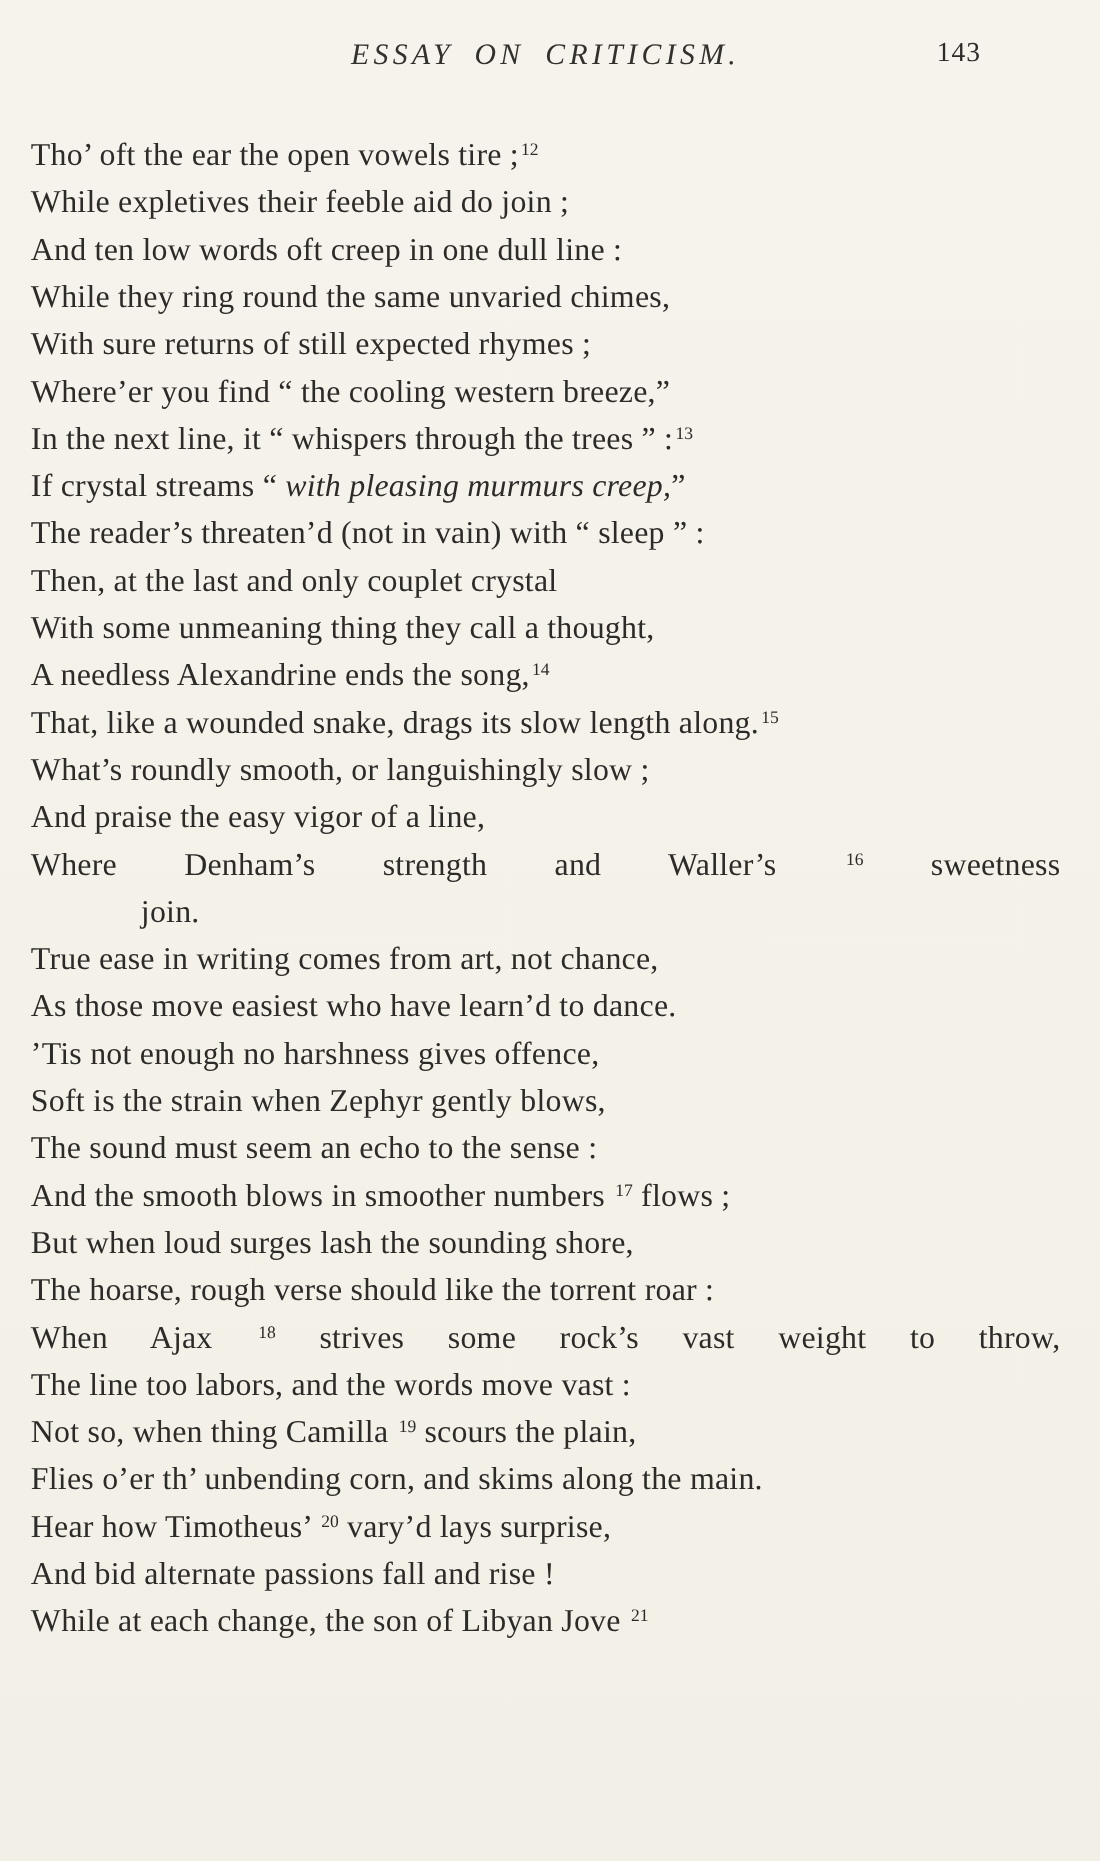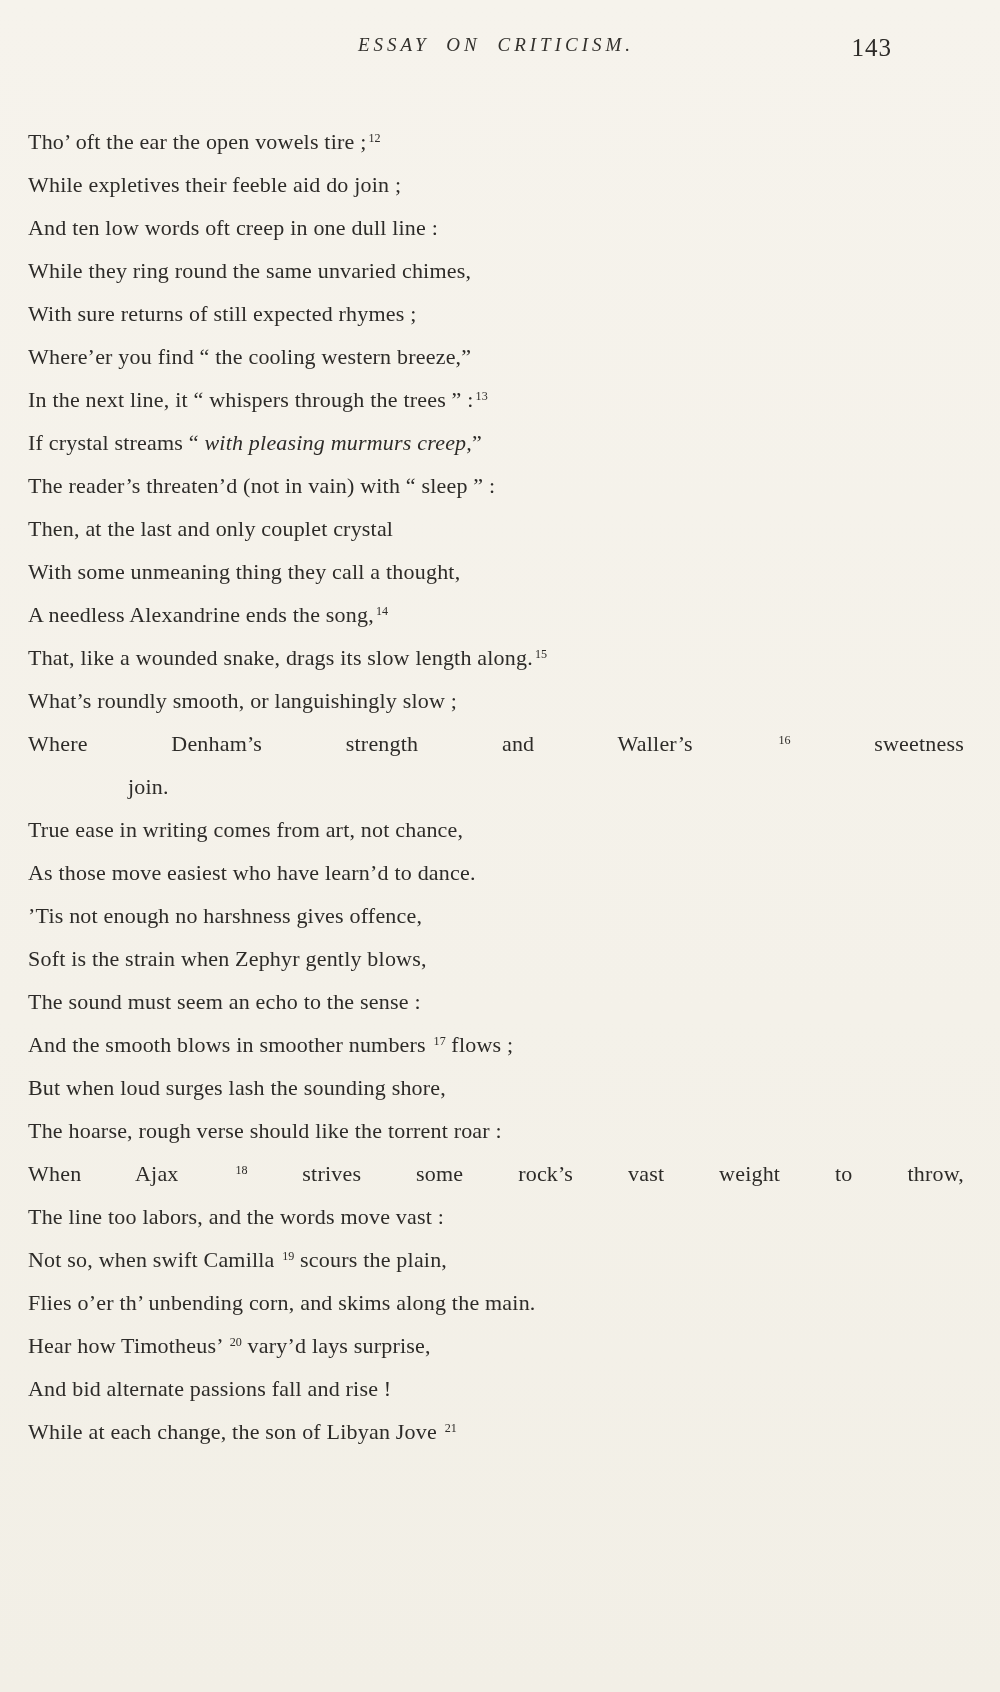--- a/index.html
+++ b/index.html
@@ -21,36 +21,36 @@
     overflow: hidden;
   }
   .page-header {
     position: relative;
     height: 40px;
   }
   .running-title {
     display: block;
     text-align: center;
     font-style: italic;
-    font-size: 19px;
+    font-size: 27px;
     letter-spacing: 4px;
     word-spacing: 8px;
     color: #33312d;
   }
   .page-number {
     position: absolute;
     top: 0;
     right: 72px;
     font-size: 25px;
     letter-spacing: 1px;
     color: #2d2b28;
   }
   .poem {
     margin-top: 46px;
-    font-size: 22px;
+    font-size: 29px;
     line-height: 43px;
     letter-spacing: 0.2px;
   }
   .line {
     white-space: nowrap;
   }
   .line.justify {
     white-space: normal;
     text-align: justify;
     text-align-last: justify;
@@ -87,31 +87,32 @@
       <div class="line"><span>With sure returns of still expected rhymes ;</span></div>
       <div class="line"><span>Where’er you find “ the cooling western breeze,”</span></div>
       <div class="line"><span>In the next line, it “ whispers through the trees ” :</span><sup>13</sup></div>
       <div class="line"><span>If crystal streams “ </span><span class="italic">with pleasing murmurs creep,</span><span>”</span></div>
       <div class="line"><span>The reader’s threaten’d (not in vain) with “ sleep ” :</span></div>
       <div class="line"><span>Then, at the last and only couplet crystal</span></div>
       <div class="line"><span>With some unmeaning thing they call a thought,</span></div>
       <div class="line"><span>A needless Alexandrine ends the song,</span><sup>14</sup></div>
       <div class="line"><span>That, like a wounded snake, drags its slow length along.</span><sup>15</sup></div>
       <div class="line"><span>What’s roundly smooth, or languishingly slow ;</span></div>
+      <div class="line"><span>And praise the easy vigor of a line,</span></div>
       <div class="line justify"><span>Where Denham’s strength and Waller’s </span><sup>16</sup><span> sweetness</span></div>
       <div class="line indent"><span>join.</span></div>
       <div class="line"><span>True ease in writing comes from art, not chance,</span></div>
       <div class="line"><span>As those move easiest who have learn’d to dance.</span></div>
       <div class="line"><span>’Tis not enough no harshness gives offence,</span></div>
       <div class="line"><span>Soft is the strain when Zephyr gently blows,</span></div>
       <div class="line"><span>The sound must seem an echo to the sense :</span></div>
       <div class="line"><span>And the smooth blows in smoother numbers </span><sup>17</sup><span> flows ;</span></div>
       <div class="line"><span>But when loud surges lash the sounding shore,</span></div>
       <div class="line"><span>The hoarse, rough verse should like the torrent roar :</span></div>
       <div class="line justify"><span>When Ajax </span><sup>18</sup><span> strives some rock’s vast weight to throw,</span></div>
       <div class="line"><span>The line too labors, and the words move vast :</span></div>
-      <div class="line"><span>Not so, when swift Camilla </span><sup>19</sup><span> scours the plain,</span></div>
+      <div class="line"><span>Not so, when thing Camilla </span><sup>19</sup><span> scours the plain,</span></div>
       <div class="line"><span>Flies o’er th’ unbending corn, and skims along the main.</span></div>
       <div class="line"><span>Hear how Timotheus’ </span><sup>20</sup><span> vary’d lays surprise,</span></div>
       <div class="line"><span>And bid alternate passions fall and rise !</span></div>
       <div class="line"><span>While at each change, the son of Libyan Jove </span><sup>21</sup></div>
     </main>
 </div>
 
 </body></html>

